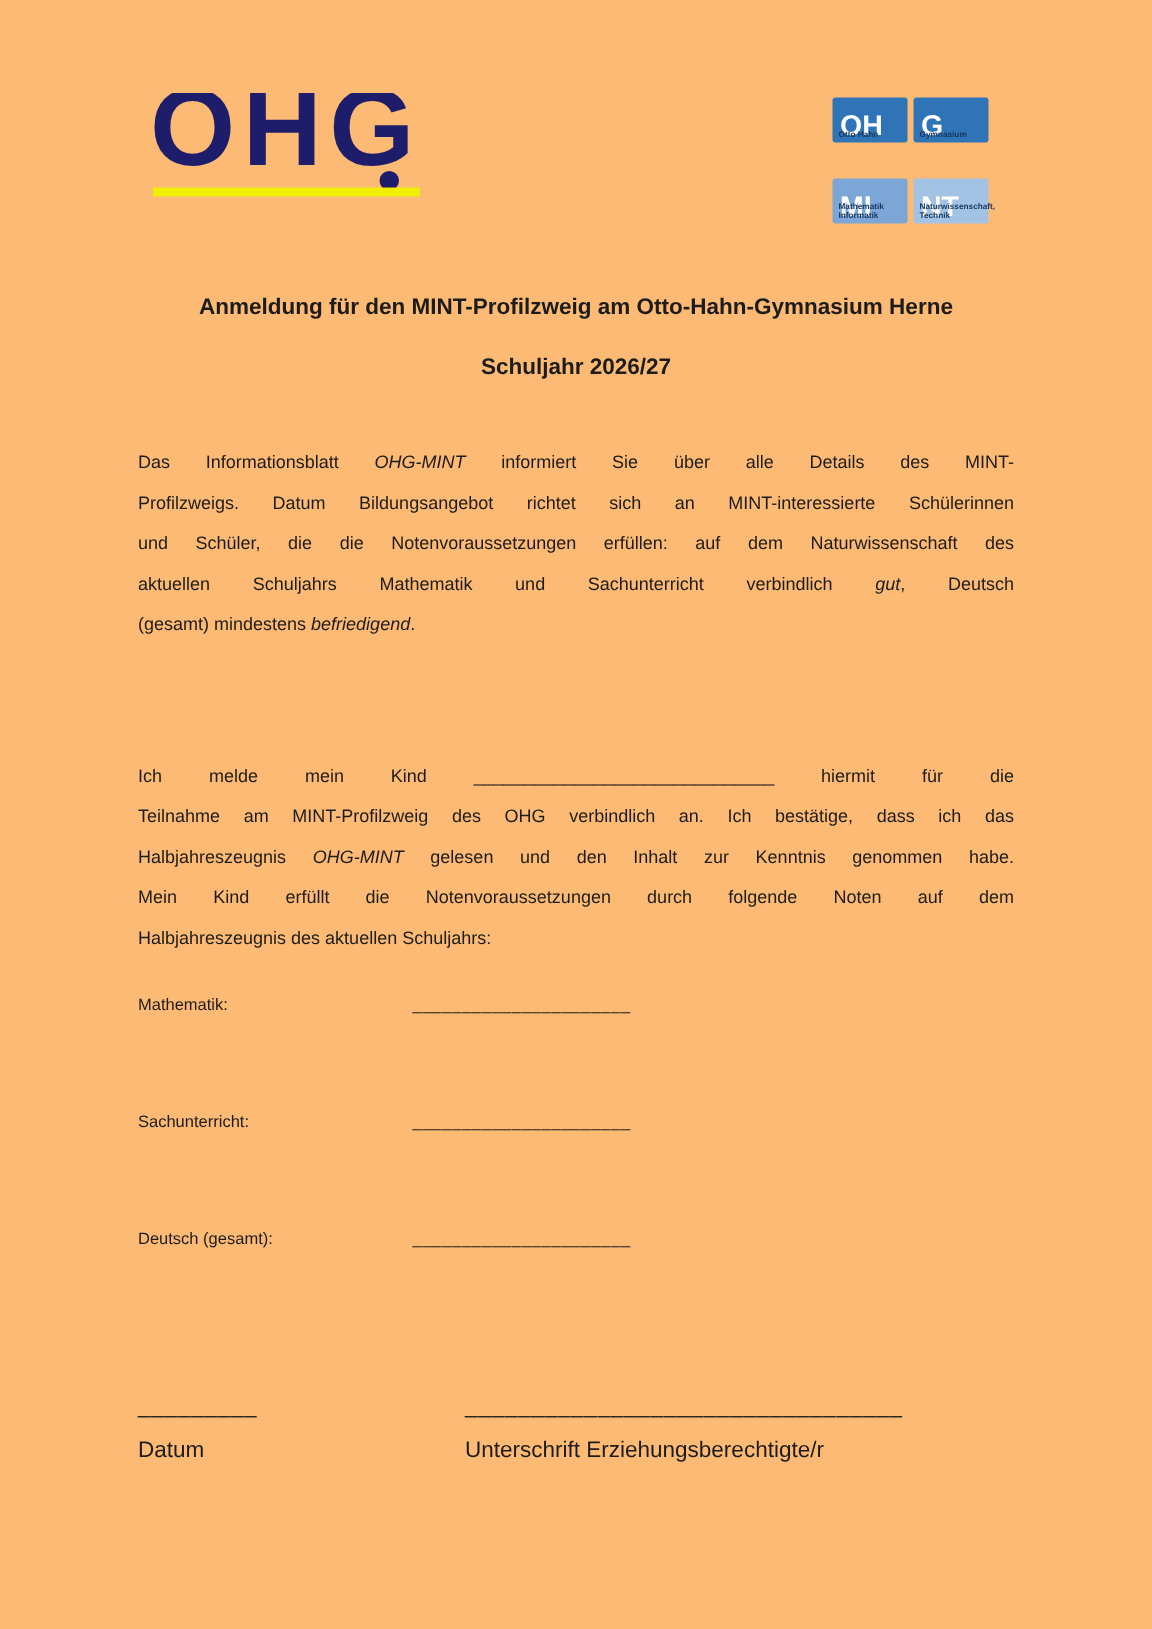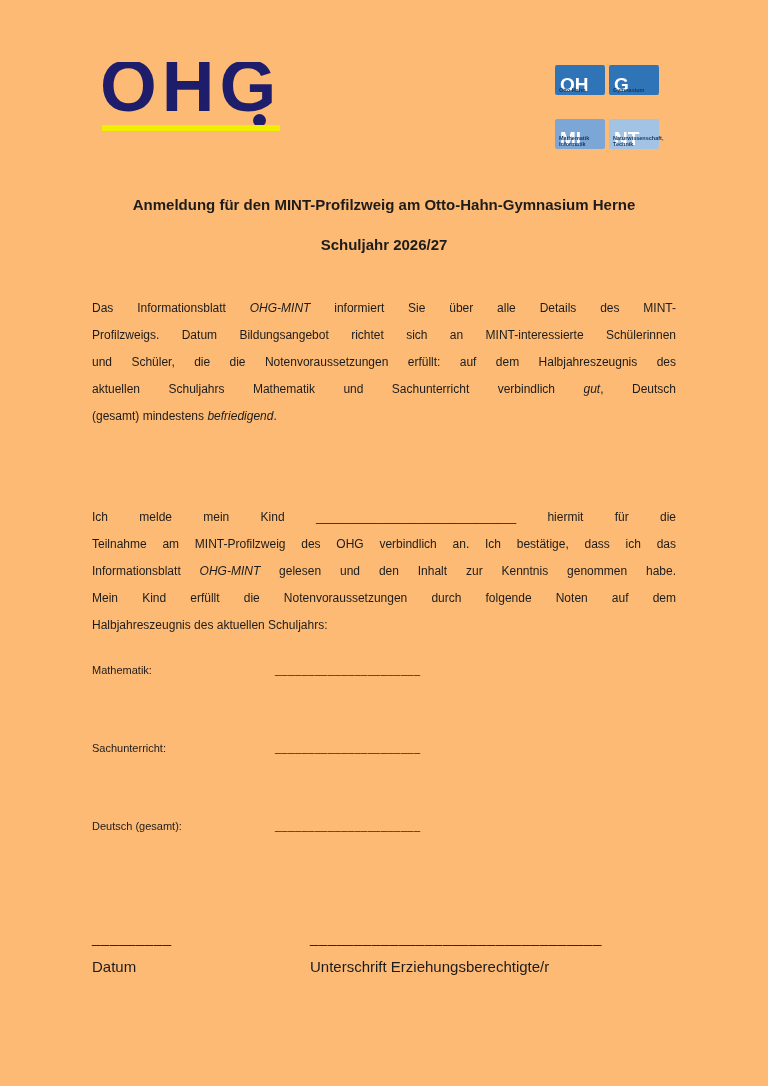--- a/index.html
+++ b/index.html
@@ -89,29 +89,29 @@
   </div>
 
   <div class="content">
 
     <div class="title">Anmeldung für den MINT-Profilzweig am Otto-Hahn-Gymnasium Herne</div>
     <div class="subtitle">Schuljahr 2026/27</div>
 
     <div class="para para1">
       <div class="jline"><span>Das Informationsblatt </span><em>OHG-MINT</em><span> informiert Sie über alle Details des MINT-</span></div>
       <div class="jline"><span>Profilzweigs. Datum Bildungsangebot richtet sich an MINT-interessierte Schülerinnen</span></div>
-      <div class="jline"><span>und Schüler, die die Notenvoraussetzungen erfüllt: auf dem Halbjahreszeugnis des</span></div>
+      <div class="jline"><span>und Schüler, die die Notenvoraussetzungen erfüllen: auf dem Naturwissenschaft des</span></div>
       <div class="jline"><span>aktuellen Schuljahrs Mathematik und Sachunterricht verbindlich </span><em>gut</em><span>, Deutsch</span></div>
       <div class="jline lastline"><span>(gesamt) mindestens </span><em>befriedigend</em><span>.</span></div>
     </div>
 
     <div class="para para2">
       <div class="jline"><span>Ich melde mein Kind </span><span>______________________________</span><span> hiermit für die</span></div>
       <div class="jline"><span>Teilnahme am MINT-Profilzweig des OHG verbindlich an. Ich bestätige, dass ich das</span></div>
-      <div class="jline"><span>Informationsblatt </span><em>OHG-MINT</em><span> gelesen und den Inhalt zur Kenntnis genommen habe.</span></div>
+      <div class="jline"><span>Halbjahreszeugnis </span><em>OHG-MINT</em><span> gelesen und den Inhalt zur Kenntnis genommen habe.</span></div>
       <div class="jline"><span>Mein Kind erfüllt die Notenvoraussetzungen durch folgende Noten auf dem</span></div>
       <div class="jline lastline"><span>Halbjahreszeugnis des aktuellen Schuljahrs:</span></div>
     </div>
 
     <div class="grades">
       <div class="grade-row">
         <span class="grade-label">Mathematik:</span>
         <span class="grade-blank">______________________</span>
       </div>
       <div class="grade-row">

